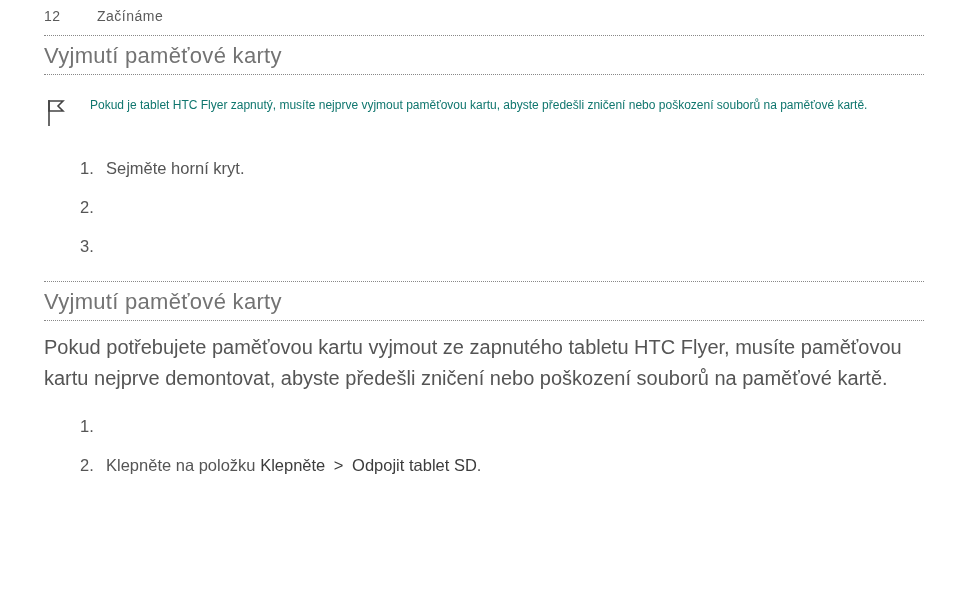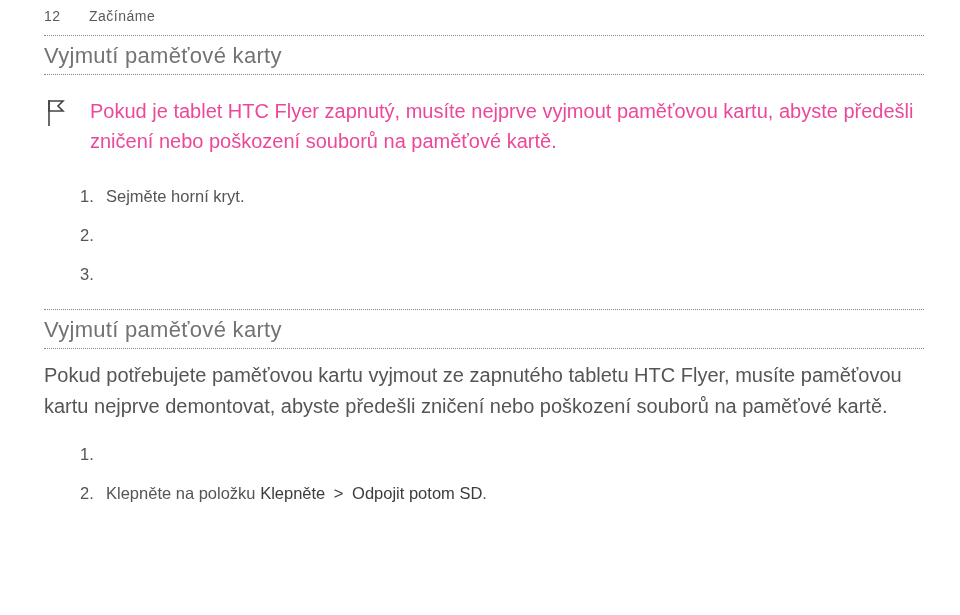--- a/index.html
+++ b/index.html
@@ -18,21 +18,21 @@
     overflow: hidden;
   }
   .header-line {
     font-size: 14px;
     color: #5a5a5a;
     letter-spacing: 0.5px;
     padding-top: 8px;
     padding-bottom: 10px;
   }
   .page-num {
-    margin-right: 24px;
+    margin-right: 32px;
   }
   .dotted-full {
     border-top: 1px dotted #888;
     height: 1px;
     margin: 1px 0;
   }
   .section-title {
     color: #737373;
     font-size: 22px;
     font-weight: 400;
@@ -50,23 +50,23 @@
     padding: 20px 0 20px 2px;
     align-items: flex-start;
   }
   .flag-icon {
     flex: 0 0 auto;
     margin-right: 22px;
     margin-top: 2px;
   }
   .callout-text {
     flex: 1;
-    font-size: 20px;
+    font-size: 12px;
     line-height: 1.5;
-    color: #ec4899;
+    color: #0f766e;
   }
   .ordered {
     padding: 8px 0 0 36px;
   }
   .ordered .li {
     display: flex;
     font-size: 16.5px;
     line-height: 1.5;
     color: #555;
     padding-bottom: 14px;
@@ -146,16 +146,16 @@
 
 <div class="para">Pokud potřebujete paměťovou kartu vyjmout ze zapnutého tabletu HTC Flyer, musíte paměťovou kartu nejprve demontovat, abyste předešli zničení nebo poškození souborů na paměťové kartě.</div>
 
 <div class="ordered">
   <div class="li">
     <span class="num">1.</span>
   </div>
   <div class="li">
     <span class="num">2.</span>
     <span class="txt breadcrumb-line">
-      <span>Klepněte na položku </span><span class="strong-like">Klepněte</span><span class="bc-sep strong-like"> &gt; </span><span class="strong-like">Odpojit potom SD</span><span>.</span>
+      <span>Klepněte na položku </span><span class="strong-like">Klepněte</span><span class="bc-sep strong-like"> &gt; </span><span class="strong-like">Odpojit tablet SD</span><span>.</span>
     </span>
   </div>
 </div>
 
 </body></html>

